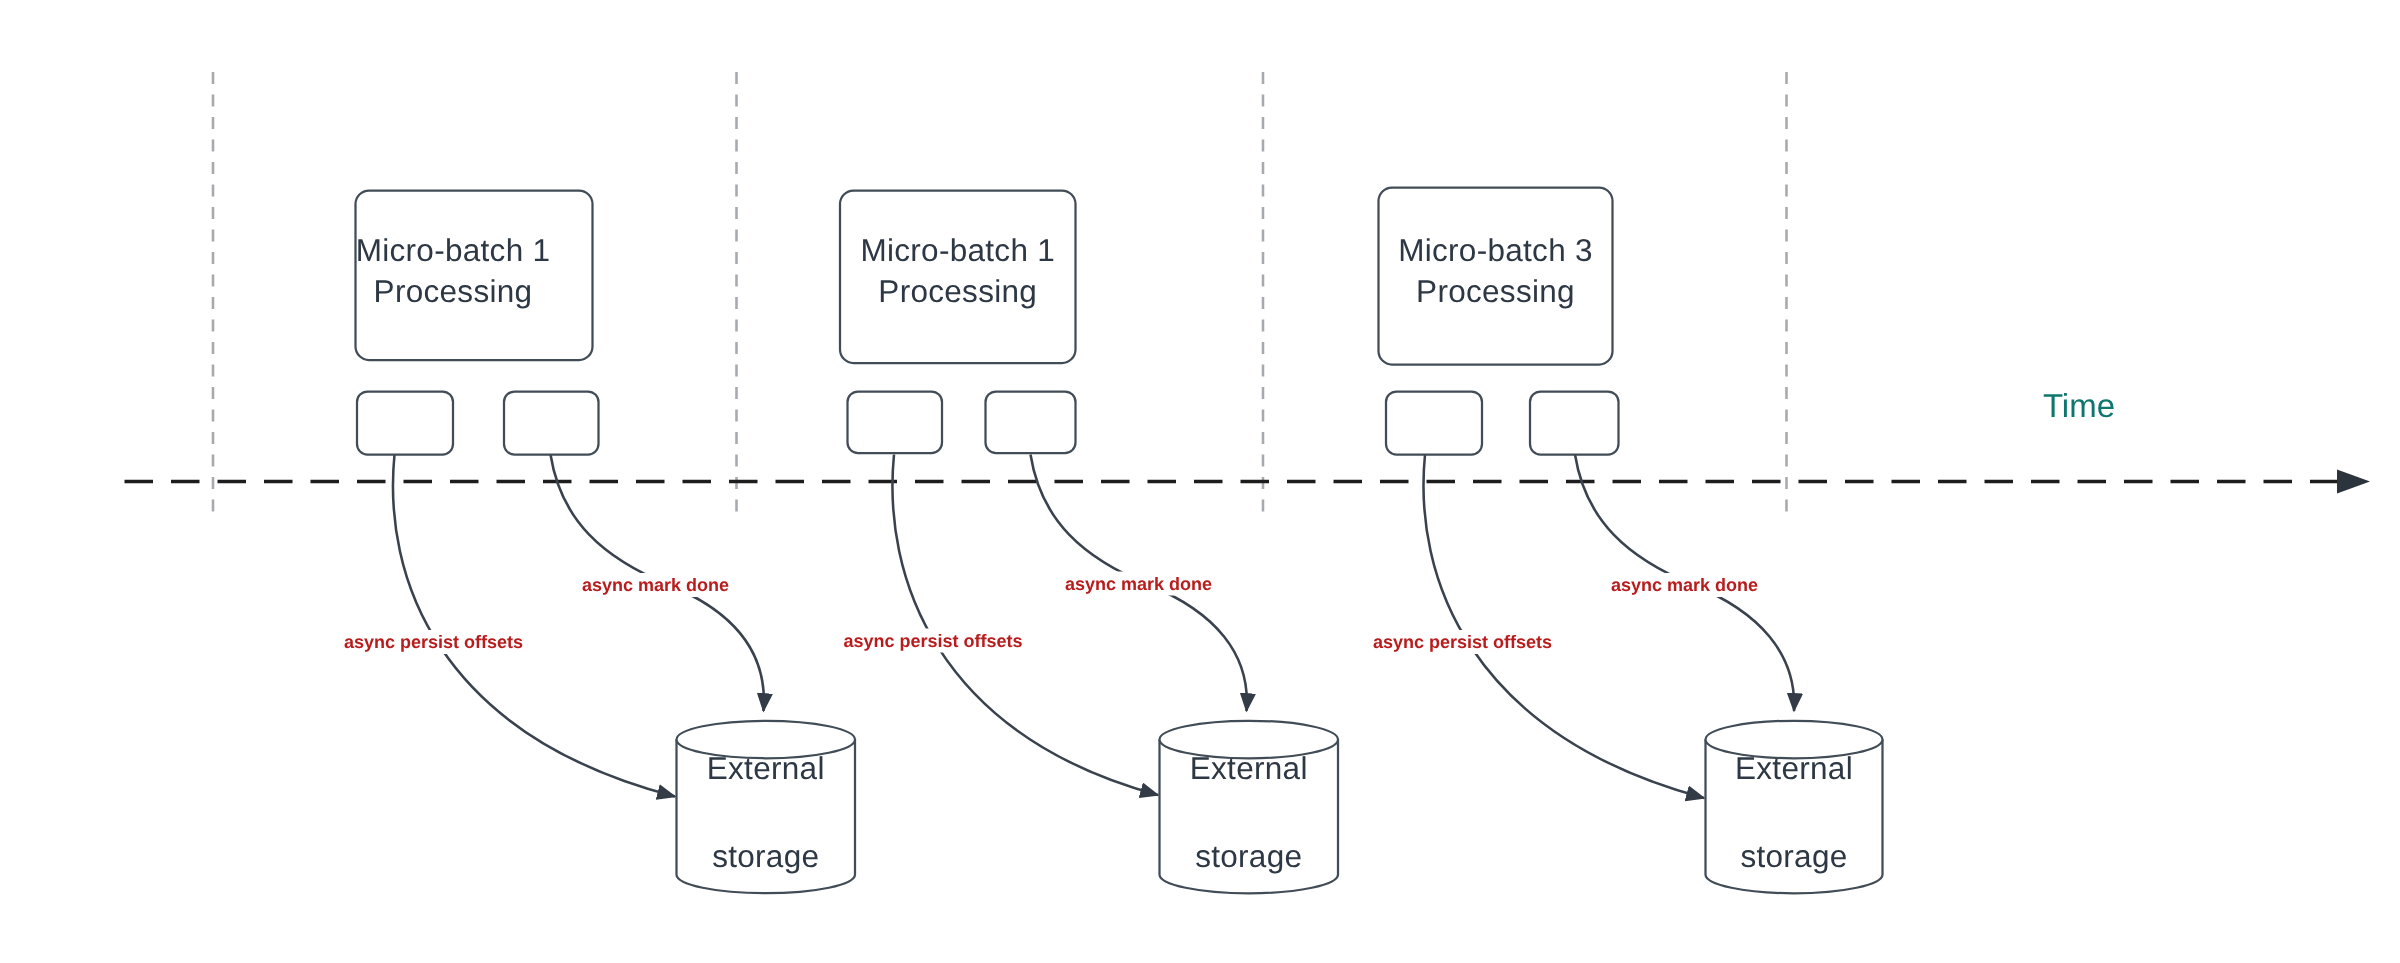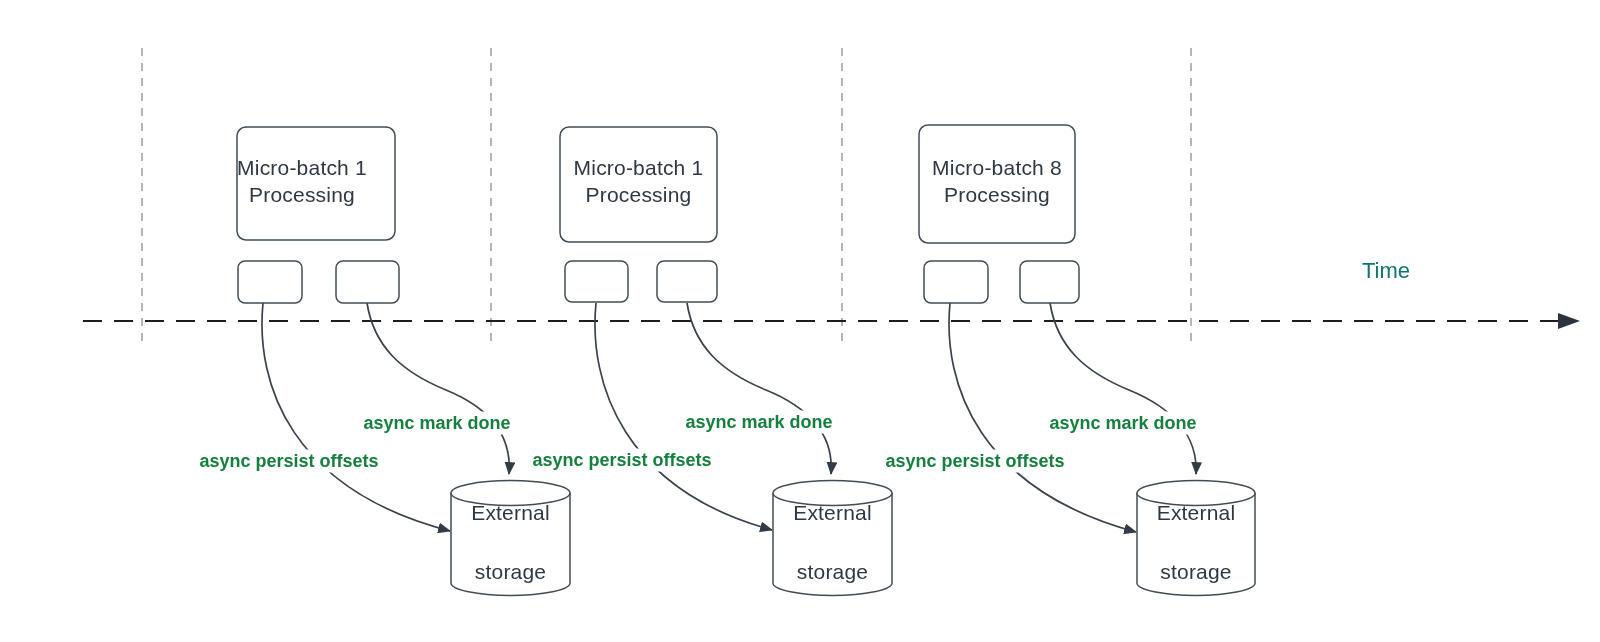--- a/index.html
+++ b/index.html
@@ -32,25 +32,24 @@
     font-size: 21px;
     line-height: 27px;
     letter-spacing: 0.2px;
   }
   .storage-label { line-height: 26px; justify-content: space-between; }
   .edge-label {
     position: absolute;
     transform: translate(-50%, -50%);
     white-space: nowrap;
     font-weight: bold;
-    font-size: 18px;
-    color: #15803d;
+    font-size: 12px;
+    color: #b91c1c;
     background: #ffffff;
     padding: 1px 3px;
-    margin-top: 33px;
   }
   .time-label {
     position: absolute;
     transform: translate(-50%, -50%);
     white-space: nowrap;
     font-size: 22px;
     color: #0f766e;
   }
 </style>
 </head>
@@ -132,21 +131,21 @@
       <span>Processing</span>
     </div>
     <div class="edge-label" style="left:622px; top:427px;">async persist offsets</div>
     <div class="edge-label" style="left:759px; top:389px;">async mark done</div>
     <div class="shape-label storage-label" style="left:773px; top:500px; width:119px; height:85px;">
       <span>External</span>
       <span>storage</span>
     </div>
 
     <div class="shape-label" style="left:919px; top:127px; width:156px; height:107px;">
-      <span>Micro-batch 8</span>
+      <span>Micro-batch 3</span>
       <span>Processing</span>
     </div>
     <div class="edge-label" style="left:975px; top:428px;">async persist offsets</div>
     <div class="edge-label" style="left:1123px; top:390px;">async mark done</div>
     <div class="shape-label storage-label" style="left:1137px; top:500px; width:118px; height:85px;">
       <span>External</span>
       <span>storage</span>
     </div>
 
     <div class="time-label" style="left:1386px; top:271px;">Time</div>

